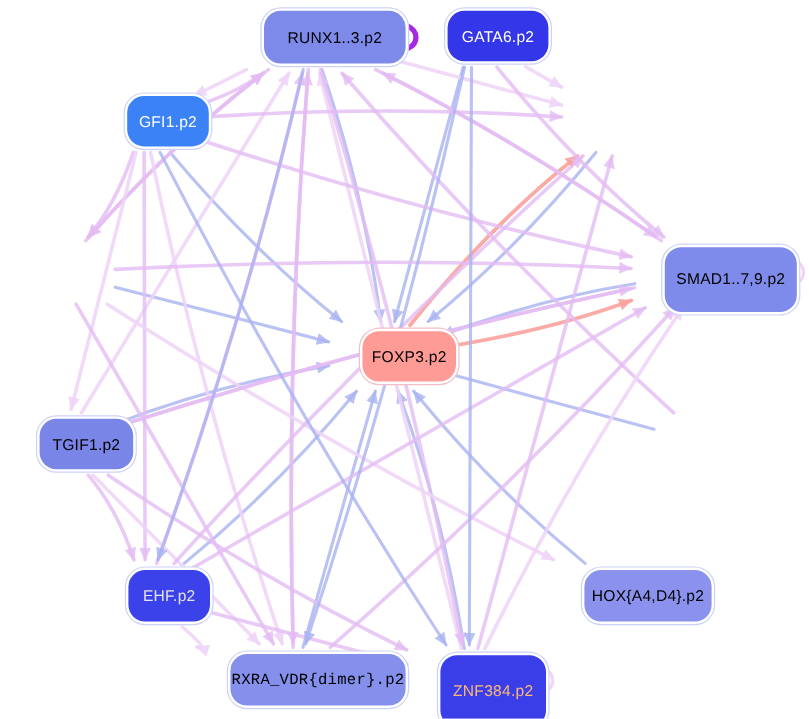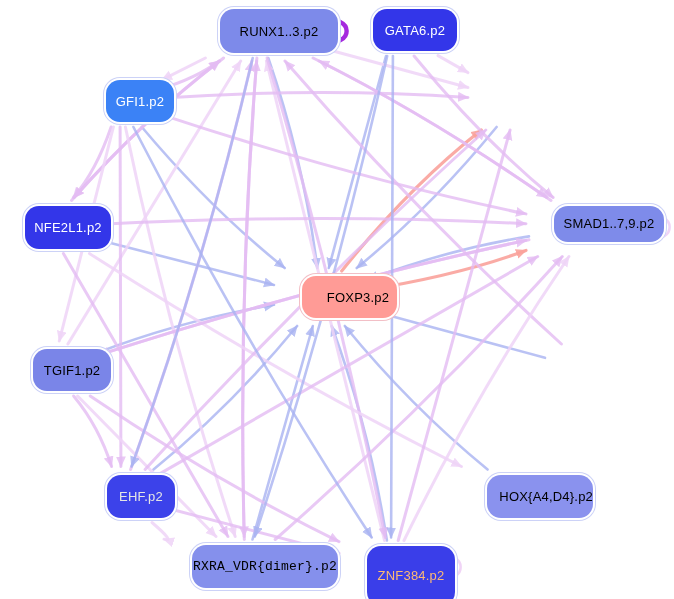--- a/index.html
+++ b/index.html
@@ -8,21 +8,21 @@
     background:#ffffff; font-family:"Liberation Sans", sans-serif;
   }
   #edge-layer { position:absolute; left:0; top:0; width:674px; height:599px; }
   #node-layer { position:absolute; left:0; top:0; width:674px; height:599px;margin-left:20px; }
   .node {
     position:absolute; display:flex; align-items:center; justify-content:center;
     border-radius:14px; font-size:13px; letter-spacing:.2px; white-space:nowrap;
     box-shadow: 0 0 0 2px #ffffff, 0 0 0 3px #ccd2f7;
     cursor:pointer; user-select:none;
   }
-  .node.focus { box-shadow: 0 0 0 2px #ffffff, 0 0 0 3px #f2bfc6; padding-left: 17px; }
+  .node.focus { box-shadow: 0 0 0 2px #ffffff, 0 0 0 3px #f2bfc6; }
   .node span { pointer-events:none; }
 </style>
 </head>
 <body>
 
 <div id="stage">
   <svg id="edge-layer" width="674" height="599" viewBox="0 0 674 599">
     <defs id="arrow-defs">
         <marker id="arrow-plum" markerUnits="userSpaceOnUse" markerWidth="14" markerHeight="12" refX="10" refY="5" orient="auto">
           <path d="M0,0 L11,5 L0,10 z" fill="#E3BCF2" fill-opacity="0.8"></path>
@@ -108,36 +108,33 @@
   <div id="node-layer">
       <div class="node" style="left: 200px; top: 9px; width: 118px; height: 44px; background: rgb(125, 138, 234); color: rgb(0, 0, 0);">
         <span>RUNX1..3.p2</span>
       </div>
       <div class="node" style="left: 353px; top: 9px; width: 84px; height: 42px; background: rgb(51, 54, 233); color: rgb(255, 255, 255);">
         <span>GATA6.p2</span>
       </div>
       <div class="node" style="left: 86px; top: 80px; width: 68px; height: 42px; background: #3b82f6; color: rgb(255, 255, 255);">
         <span>GFI1.p2</span>
       </div>
-      <div class="node" style="left: 5px; top: 205.5px; width: 86px; height: 43px; background: rgb(51, 54, 233); color: rgb(255, 255, 255);">
-        <span>NFE2L1.p2</span>
-      </div>
-      <div class="node" style="left: 534px; top: 205.5px; width: 110px; height: 36px; background: rgb(126, 139, 234); color: rgb(0, 0, 0);">
+      <div class="node" style="left: 534px; top: 205.5px; width: 110px; height: 54px; background: rgb(126, 139, 234); color: rgb(0, 0, 0);">
         <span>SMAD1..7,9.p2</span>
       </div>
       <div class="node focus" style="left: 282px; top: 276px; width: 78px; height: 42px; background: rgb(255, 155, 150); color: rgb(0, 0, 0);">
         <span>FOXP3.p2</span>
       </div>
       <div class="node" style="left: 13px; top: 349px; width: 78px; height: 42px; background: rgb(122, 133, 232); color: rgb(0, 0, 0);">
         <span>TGIF1.p2</span>
       </div>
       <div class="node" style="left: 87px; top: 474.5px; width: 68px; height: 43px; background: rgb(60, 66, 234); color: #e5e5e5; text-align: right;">
         <span>EHF.p2</span>
       </div>
-      <div class="node" style="left: 467px; top: 474.5px; width: 106px; height: 43px; background: rgb(138, 146, 238); color: rgb(0, 0, 0); justify-content: flex-end;">
+      <div class="node" style="left: 467px; top: 474.5px; width: 106px; height: 43px; background: rgb(138, 146, 238); color: rgb(0, 0, 0);">
         <span>HOX{A4,D4}.p2</span>
       </div>
       <div class="node" style="left: 172px; top: 544.5px; width: 146px; height: 43px; background: rgb(133, 144, 236); color: rgb(0, 0, 0); font-family: Liberation Mono, monospace;">
         <span>RXRA_VDR{dimer}.p2</span>
       </div>
       <div class="node" style="left: 347px; top: 545.5px; width: 88px; height: 60px; background: rgb(58, 62, 233); color: #fdba74; text-align: right;">
         <span>ZNF384.p2</span>
       </div>
     </div>
 </div>

